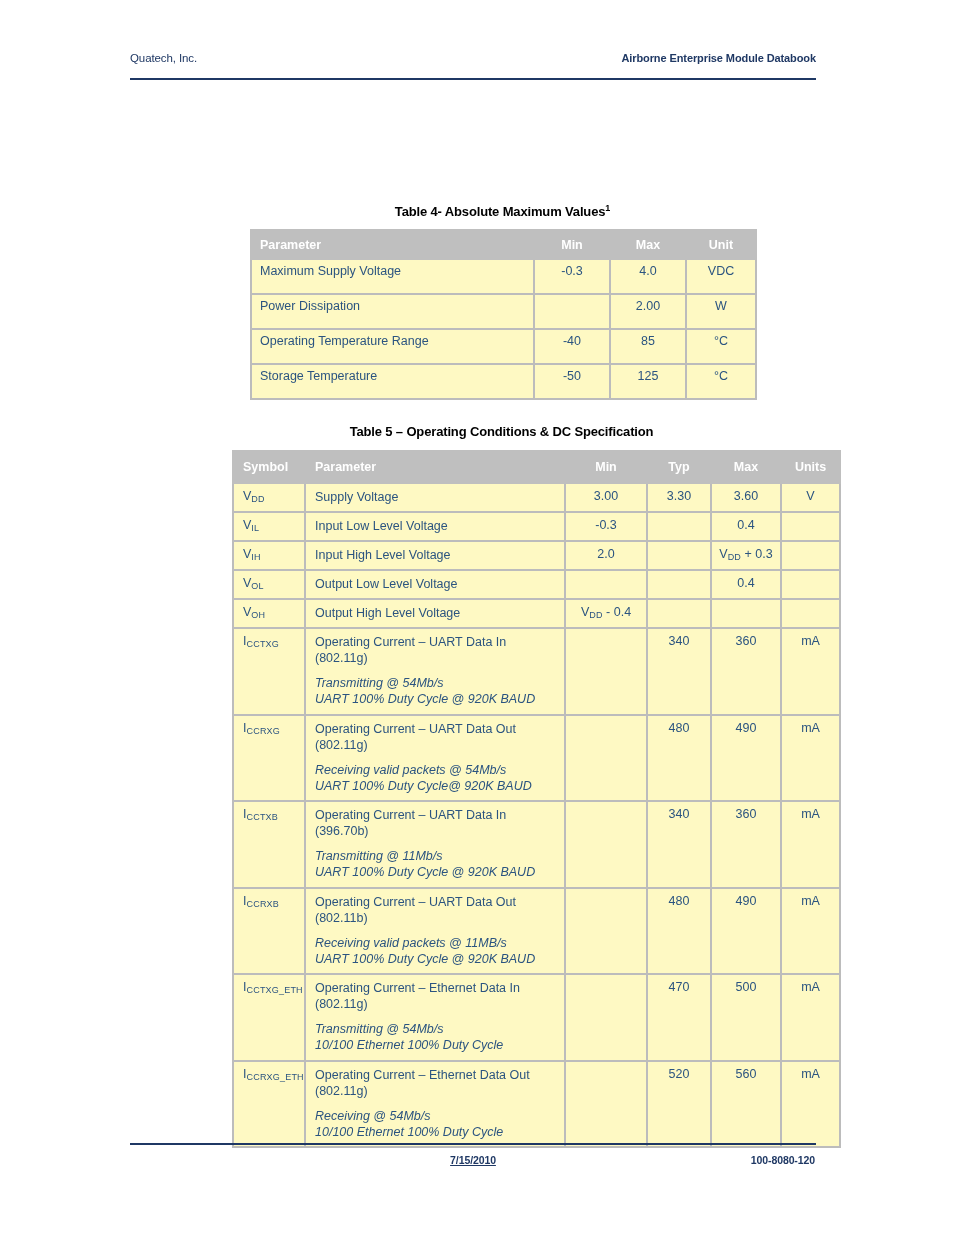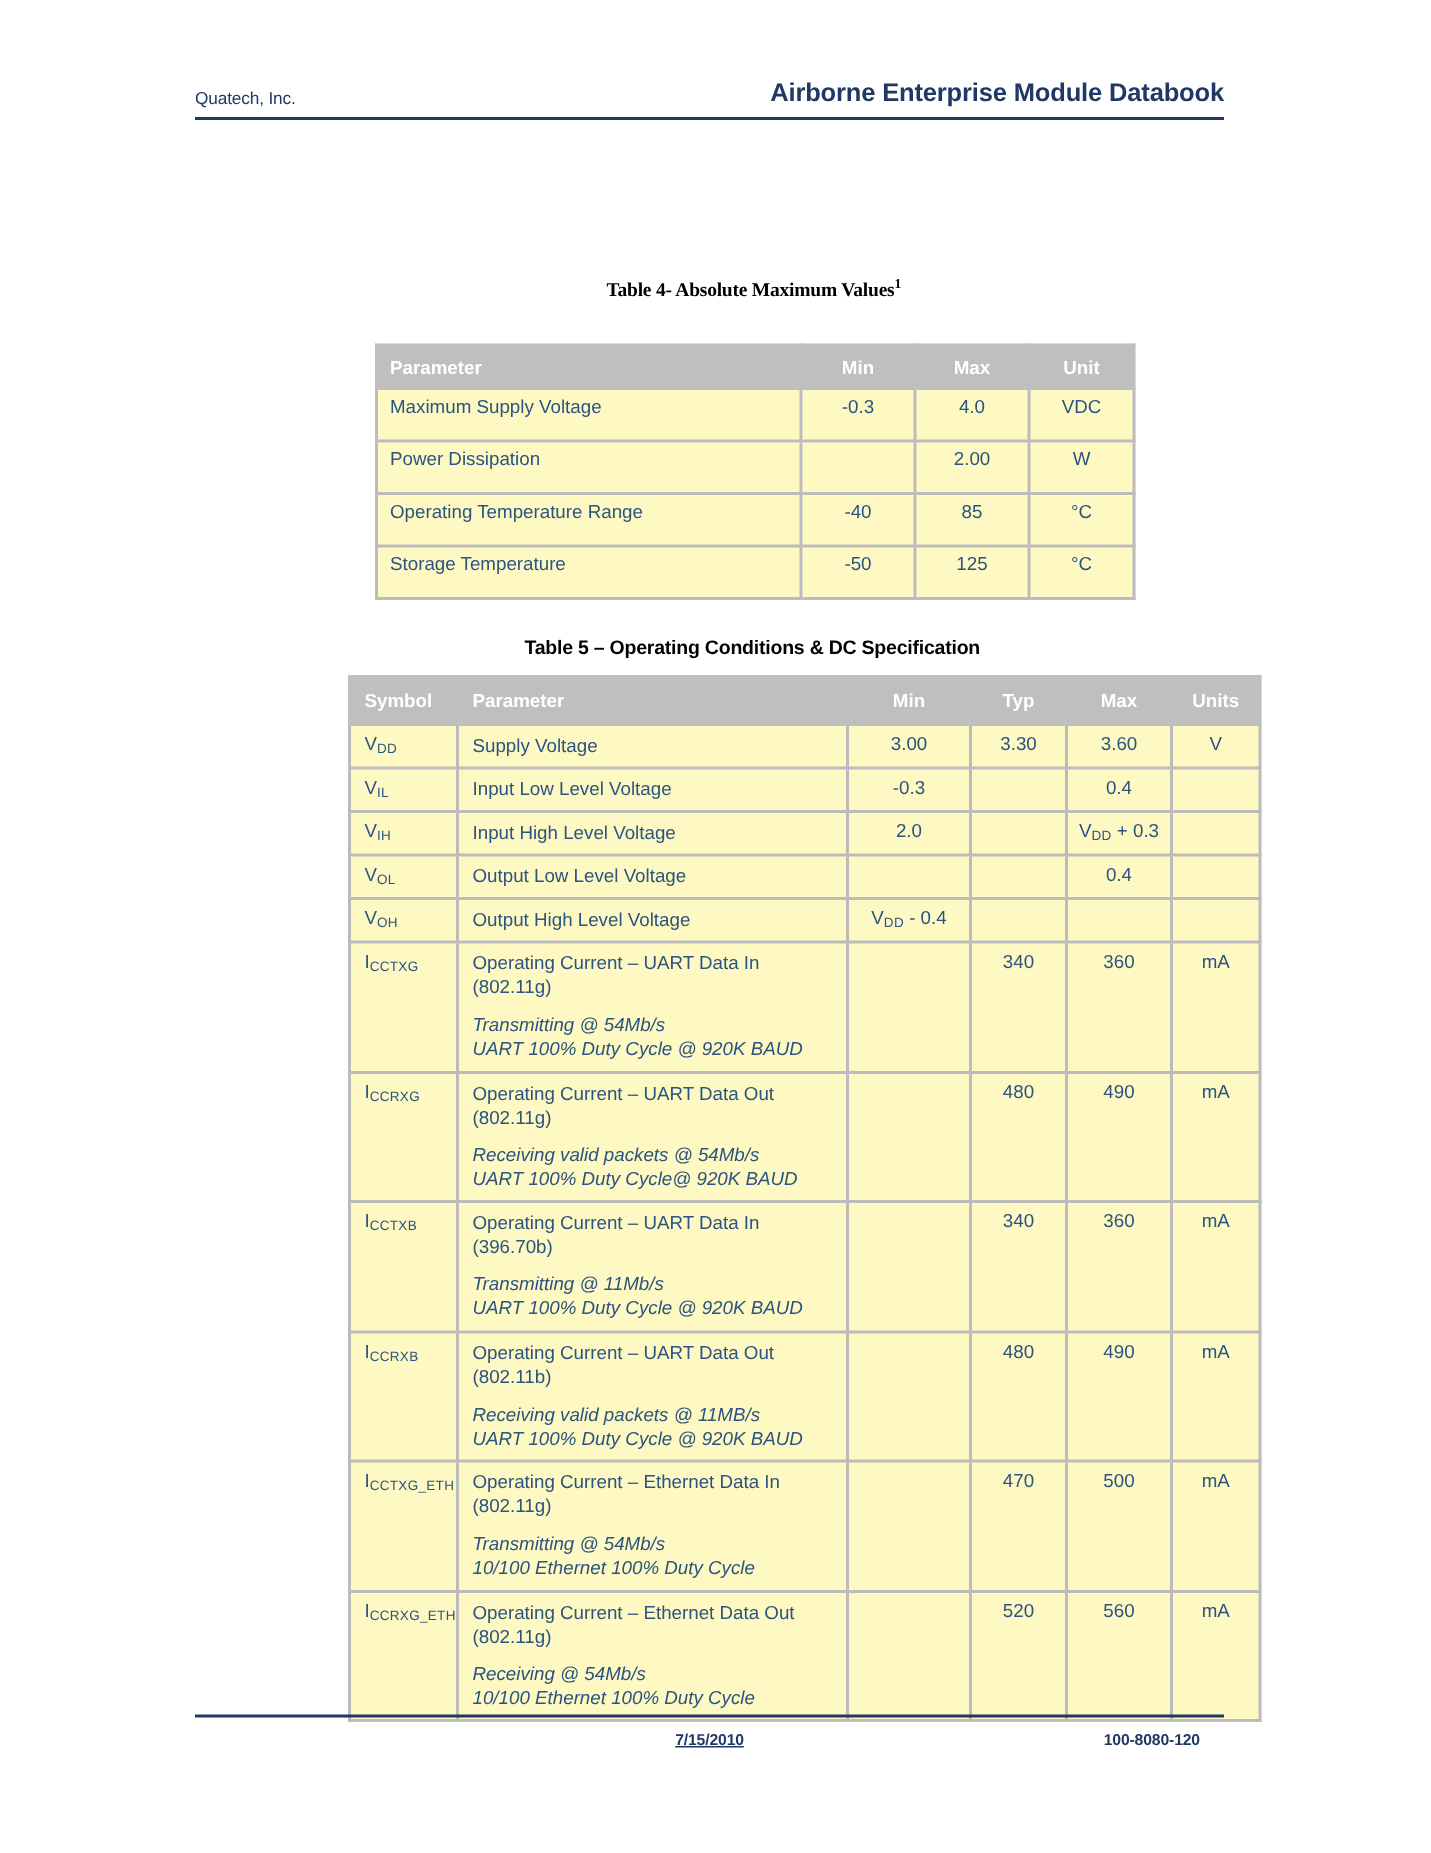--- a/index.html
+++ b/index.html
@@ -30,21 +30,21 @@
     align-items: flex-end;
     justify-content: space-between;
   }
   .hdr-left {
     font-size: 11.5px;
     font-weight: normal;
     color: #1f3864;
     letter-spacing: -0.1px;
   }
   .hdr-right {
-    font-size: 17px;
+    font-size: 11px;
     font-weight: bold;
     color: #1f3864;
     letter-spacing: -0.1px;
   }
   .hdr-rule {
     position: absolute;
     left: 130px;
     top: 78px;
     width: 686px;
     height: 2px;
@@ -73,21 +73,21 @@
   }
   .ftr-center {
     position: absolute;
     left: 0;
     right: 0;
     text-align: center;
     text-decoration: underline;
   }
   .ftr-right {
     position: absolute;
-    right: 16px;
+    right: 1px;
     text-align: right;
   }
 
   
   .tbl-caption {
     position: absolute;
     text-align: center;
     font-size: 13px;
     font-weight: bold;
     color: #000000;
@@ -224,21 +224,21 @@
 <body>
 
 <div class="page">
 
   <div class="page-header">
     <div class="hdr-left">Quatech, Inc.</div>
     <div class="hdr-right">Airborne Enterprise Module Databook</div>
   </div>
   <div class="hdr-rule"></div>
 
-  <div class="tbl-caption" id="cap4" style="left:250px; top:185px; width:505px;font-family:Liberation Serif, serif;">
+  <div class="tbl-caption" id="cap4" style="left:250px; top:204px; width:505px;">
     <span>Table 4- Absolute Maximum Values</span><sup>1</sup>
   </div>
 
   <table class="spec" id="table4">
     <colgroup>
       <col style="width:283px;">
       <col style="width:76px;">
       <col style="width:76px;">
       <col style="width:70px;">
     </colgroup>

